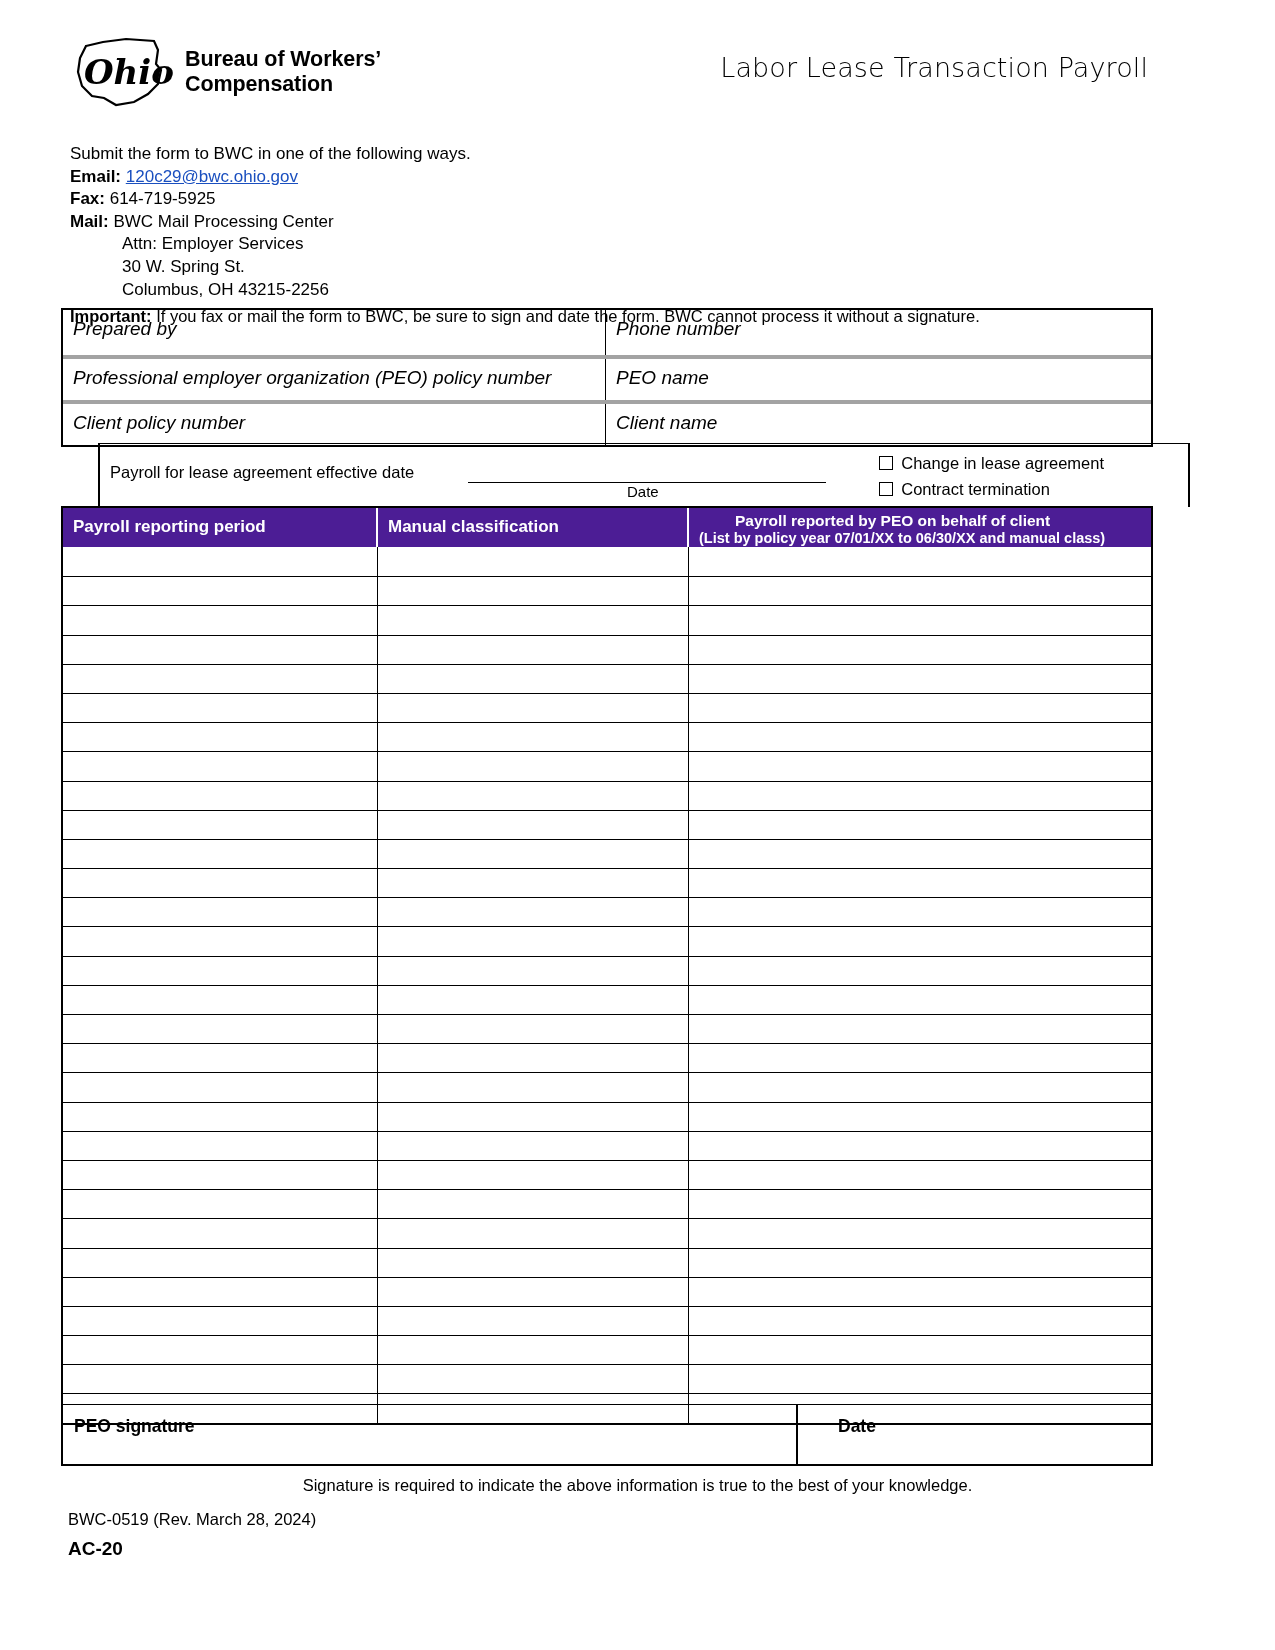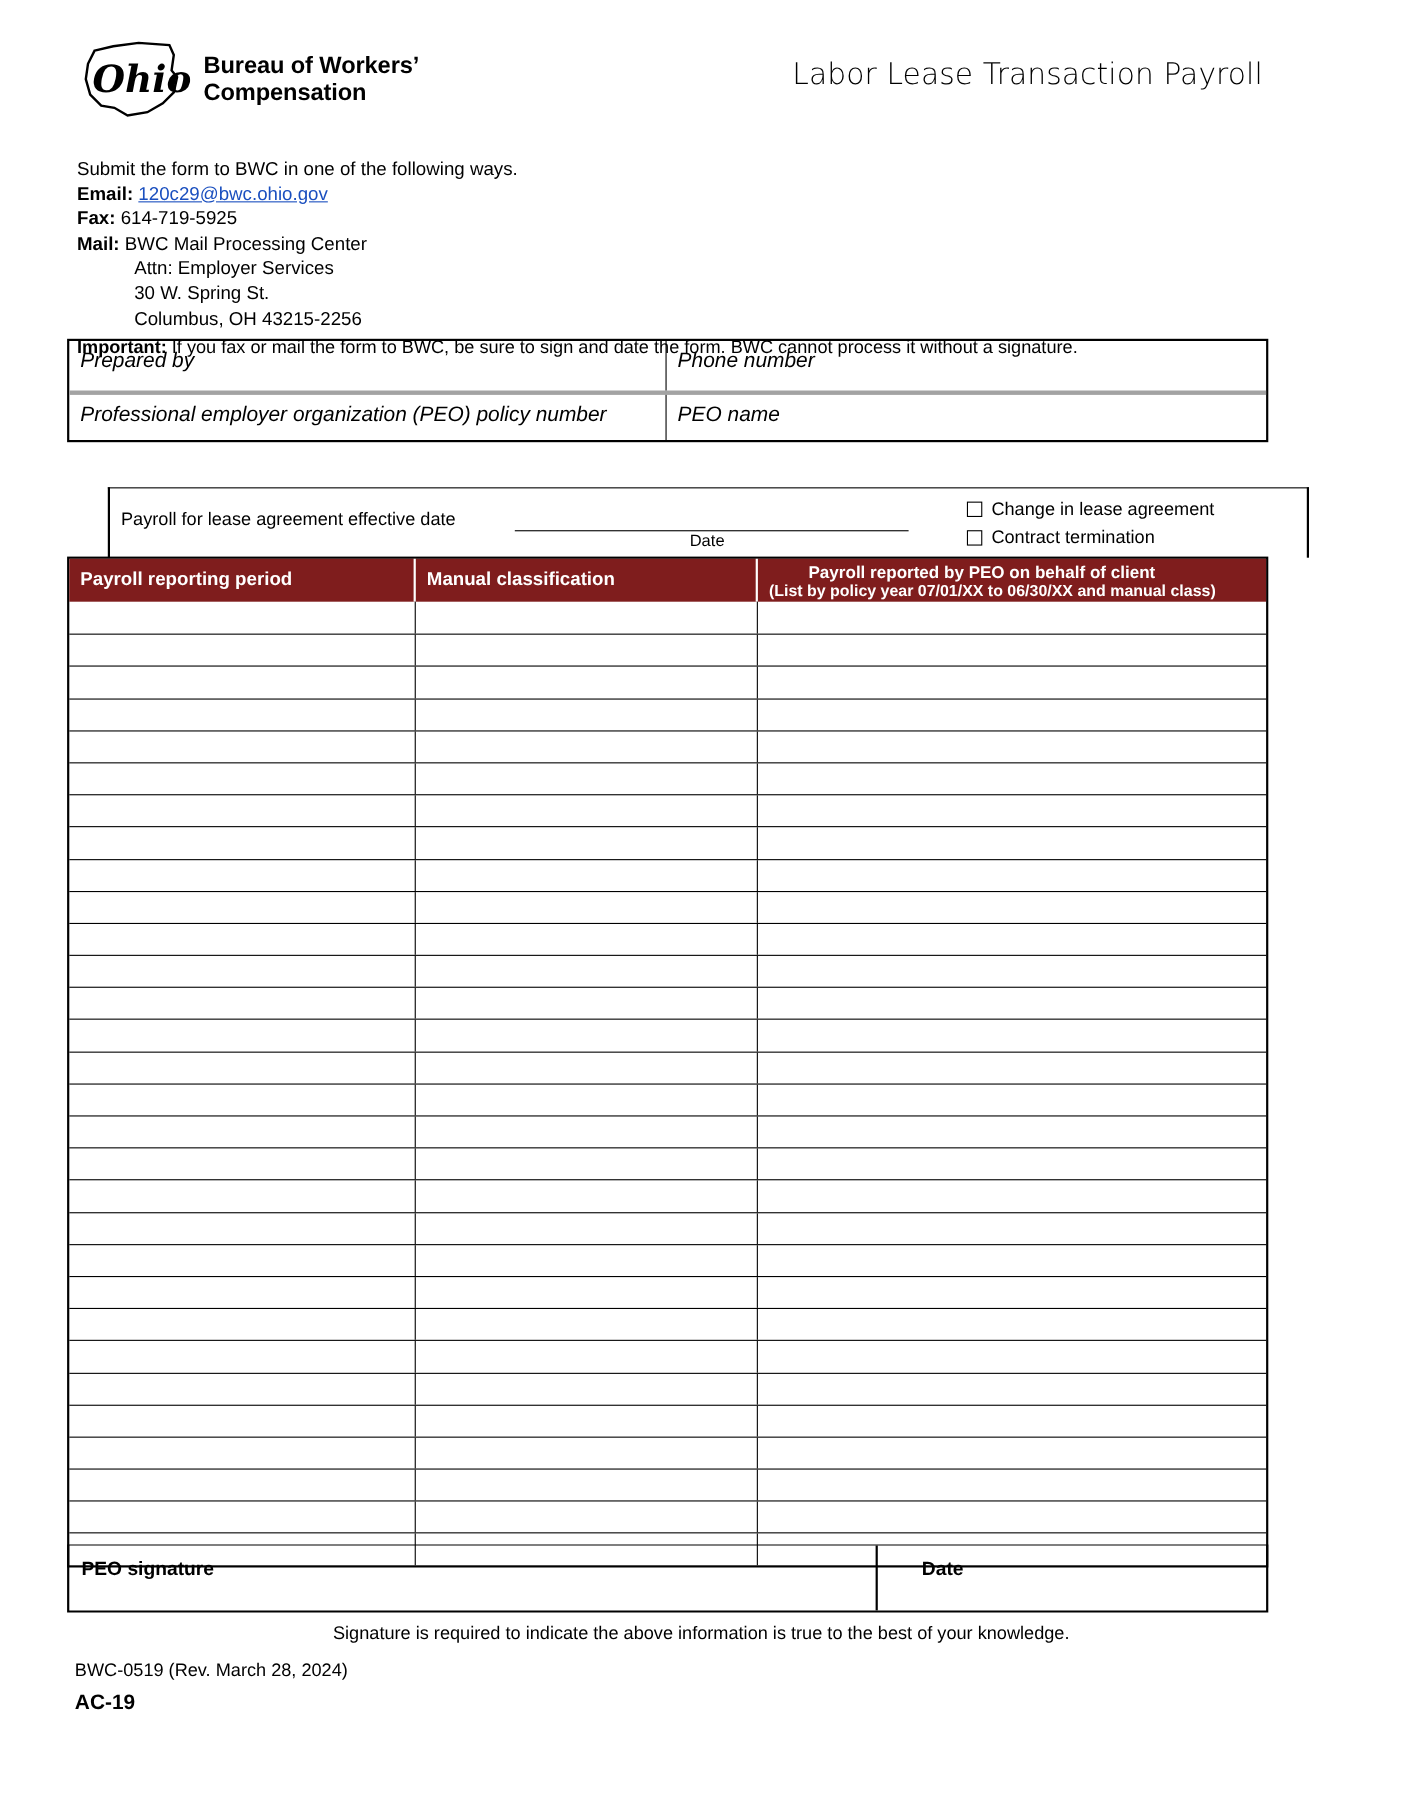--- a/index.html
+++ b/index.html
@@ -161,21 +161,21 @@
   .table-wrap {
     position: absolute;
     left: 61px;
     top: 506px;
     width: 1092px;
     border: 2px solid #000;
     box-sizing: border-box;
   }
   .thead {
     display: flex;
-    background: #7f1d1d;
+    background: #4c1d95;
     color: #fff;
     height: 39px;
   }
   .th {
     box-sizing: border-box;
     padding: 9px 0 0 10px;
     font-size: 17px;
     font-weight: bold;
   }
   .th.c1 { width: 315px; border-right: 2px solid #fff; }
@@ -292,20 +292,24 @@
 
   <div class="info-grid">
     <div class="info-row">
       <div class="info-cell left">Prepared by</div>
       <div class="info-cell right">Phone number</div>
     </div>
     <div class="info-row">
       <div class="info-cell left">Professional employer organization (PEO) policy number</div>
       <div class="info-cell right">PEO name</div>
     </div>
+    <div class="info-row">
+      <div class="info-cell left">Client policy number</div>
+      <div class="info-cell right">Client name</div>
+    </div>
   </div>
 
   <div class="eff-row">
     <div class="eff-label">Payroll for lease agreement effective date</div>
     <div class="eff-line"></div>
     <div class="eff-date-cap">Date</div>
     <div class="chk-group">
       <div class="chk-item">
         <span class="chk-box"></span>
         <span>Change in lease agreement</span>
@@ -481,16 +485,16 @@
   </div>
 
   <div class="sig-row">
     <div class="sig-cell left">PEO signature</div>
     <div class="sig-cell right">Date</div>
   </div>
   <div class="sig-note">Signature is required to indicate the above information is true to the best of your knowledge.</div>
 
   <div class="footer">
     <div>BWC-0519 (Rev. March 28, 2024)</div>
-    <div class="footer-code">AC-19</div>
+    <div class="footer-code">AC-20</div>
   </div>
 
 </div>
 
 </body></html>

